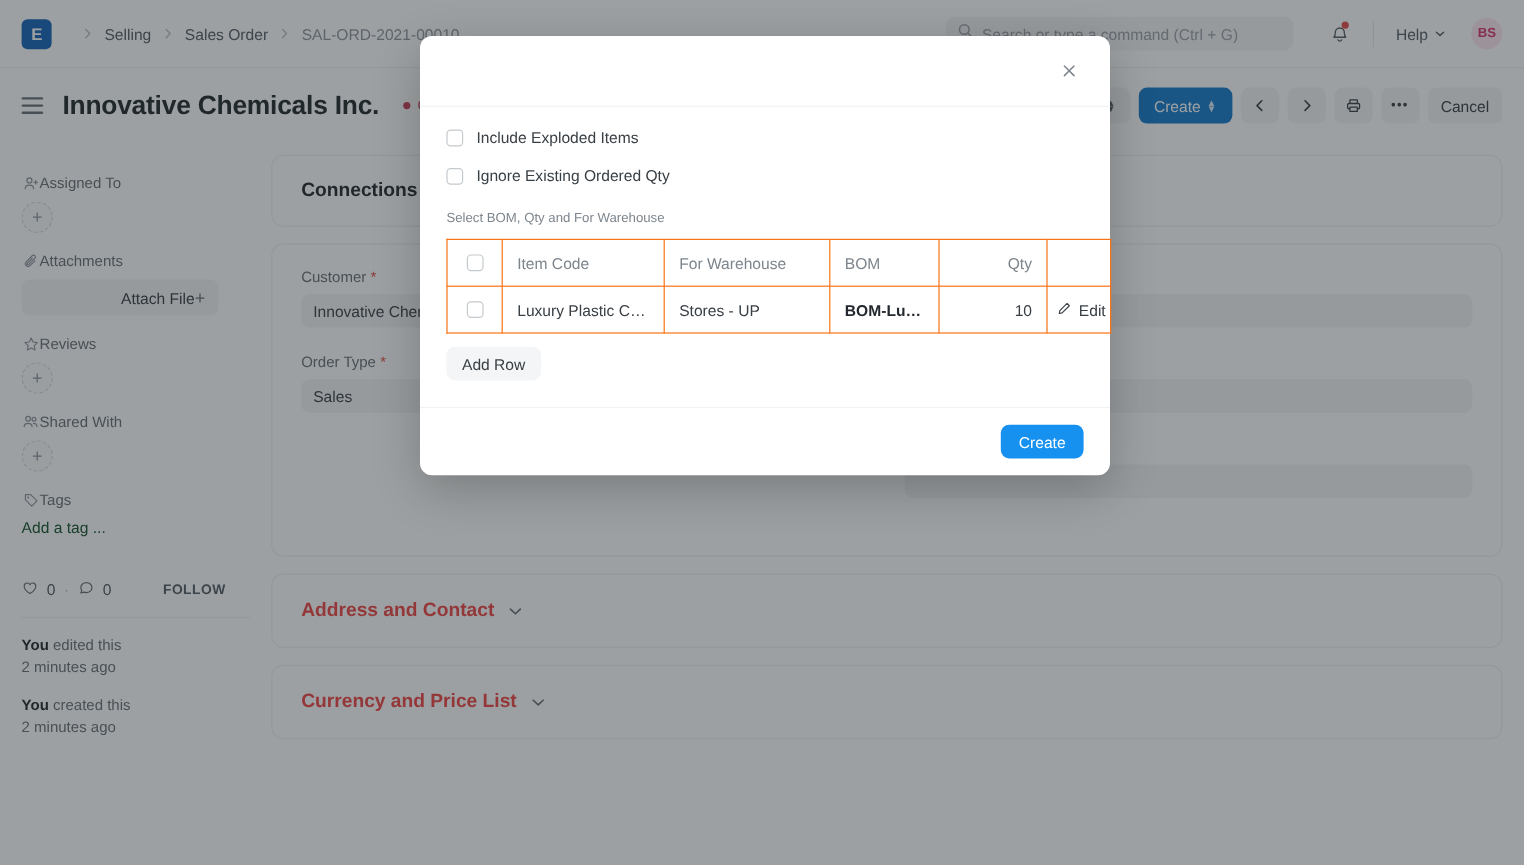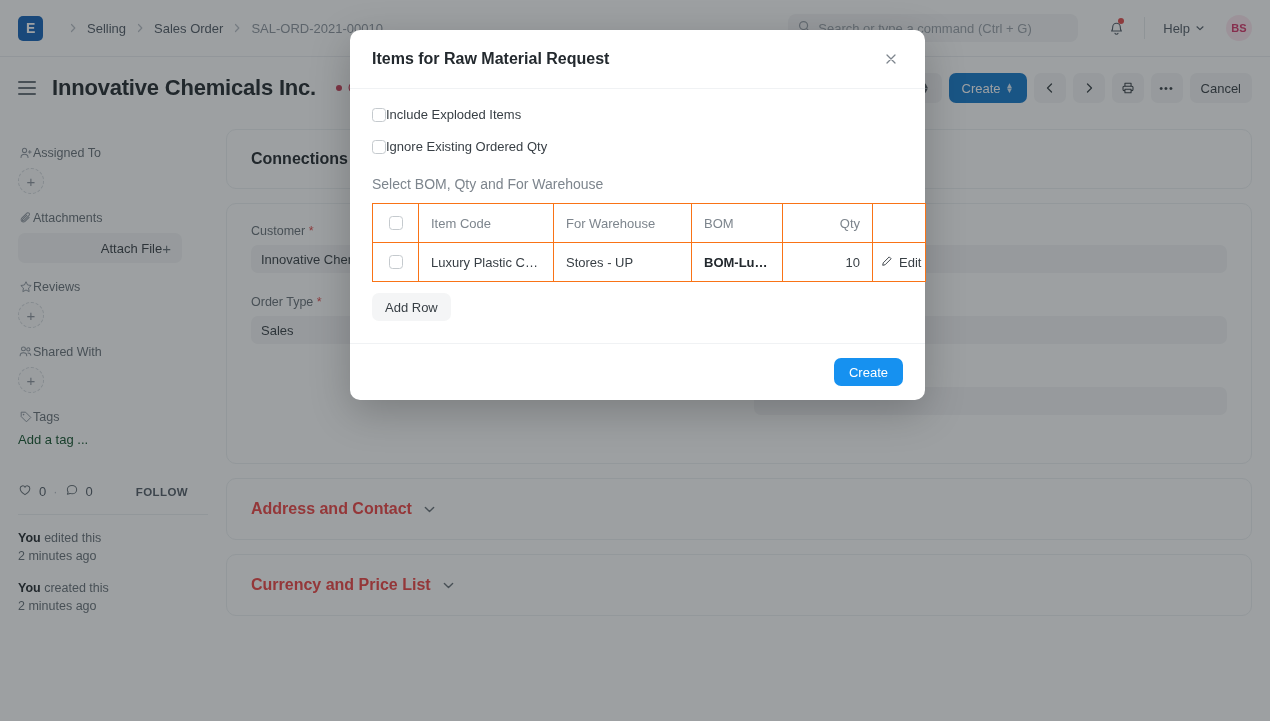--- a/index.html
+++ b/index.html
@@ -149,27 +149,27 @@
   .modal-head {
     height: 59px; display: flex; align-items: center; padding: 0 22px;
     border-bottom: 1px solid #f0f2f4;
   }
   .modal-title { font-size: 16px; font-weight: 700; color: #23292e; }
   .modal-close {
     margin-left: auto; width: 24px; height: 24px; display: flex;
     align-items: center; justify-content: center; color: #7d858d; cursor: pointer;
   }
   .modal-body { padding: 18px 22px 22px 22px; border-bottom: 1px solid #f0f2f4; }
-  .cbrow { display: flex; align-items: center; margin-bottom: 17px; }
+  .cbrow { display: flex; align-items: center; gap: 11px; margin-bottom: 17px; }
   .cb {
     width: 14px; height: 14px; border: 1px solid #c5cace; border-radius: 3.5px;
     background: #fff; flex: none; cursor: pointer;
   }
   .cbrow label { font-size: 13px; color: #383f45; cursor: pointer; }
-  .grid-label { font-size: 14px; color: #7d858d; margin: 22px 0 11px 0; }
+  .grid-label { font-size: 11px; color: #7d858d; margin: 22px 0 11px 0; }
 
   table.grid { width: 533px; border-collapse: collapse; table-layout: fixed; }
   table.grid th, table.grid td {
     border: 1px solid #f97316; font-size: 13px; height: 39px;
     padding: 0 12px; text-align: left; font-weight: 400; color: #383f45;
   }
   table.grid th { color: #7d858d; }
   table.grid .c-check { width: 46px; text-align: center; padding: 0; }
   table.grid .c-item { width: 135px; }
   table.grid .c-wh { width: 138px; }
@@ -446,21 +446,20 @@
           </span>
         </div>
       </div>
     </div>
   </div>
 
   <div class="backdrop"></div>
 
   <div class="modal">
     <div class="modal-head">
-      <div class="modal-title">Items for Raw Material Request</div>
       <div class="modal-close">
         <svg width="14" height="14" viewBox="0 0 14 14" fill="none">
             <path d="M3 3l8 8M11 3l-8 8" stroke="#7d858d" stroke-width="1.25" stroke-linecap="round"></path>
           </svg>
       </div>
     </div>
 
     <div class="modal-body">
       <div class="cbrow">
         <span class="cb"></span>

